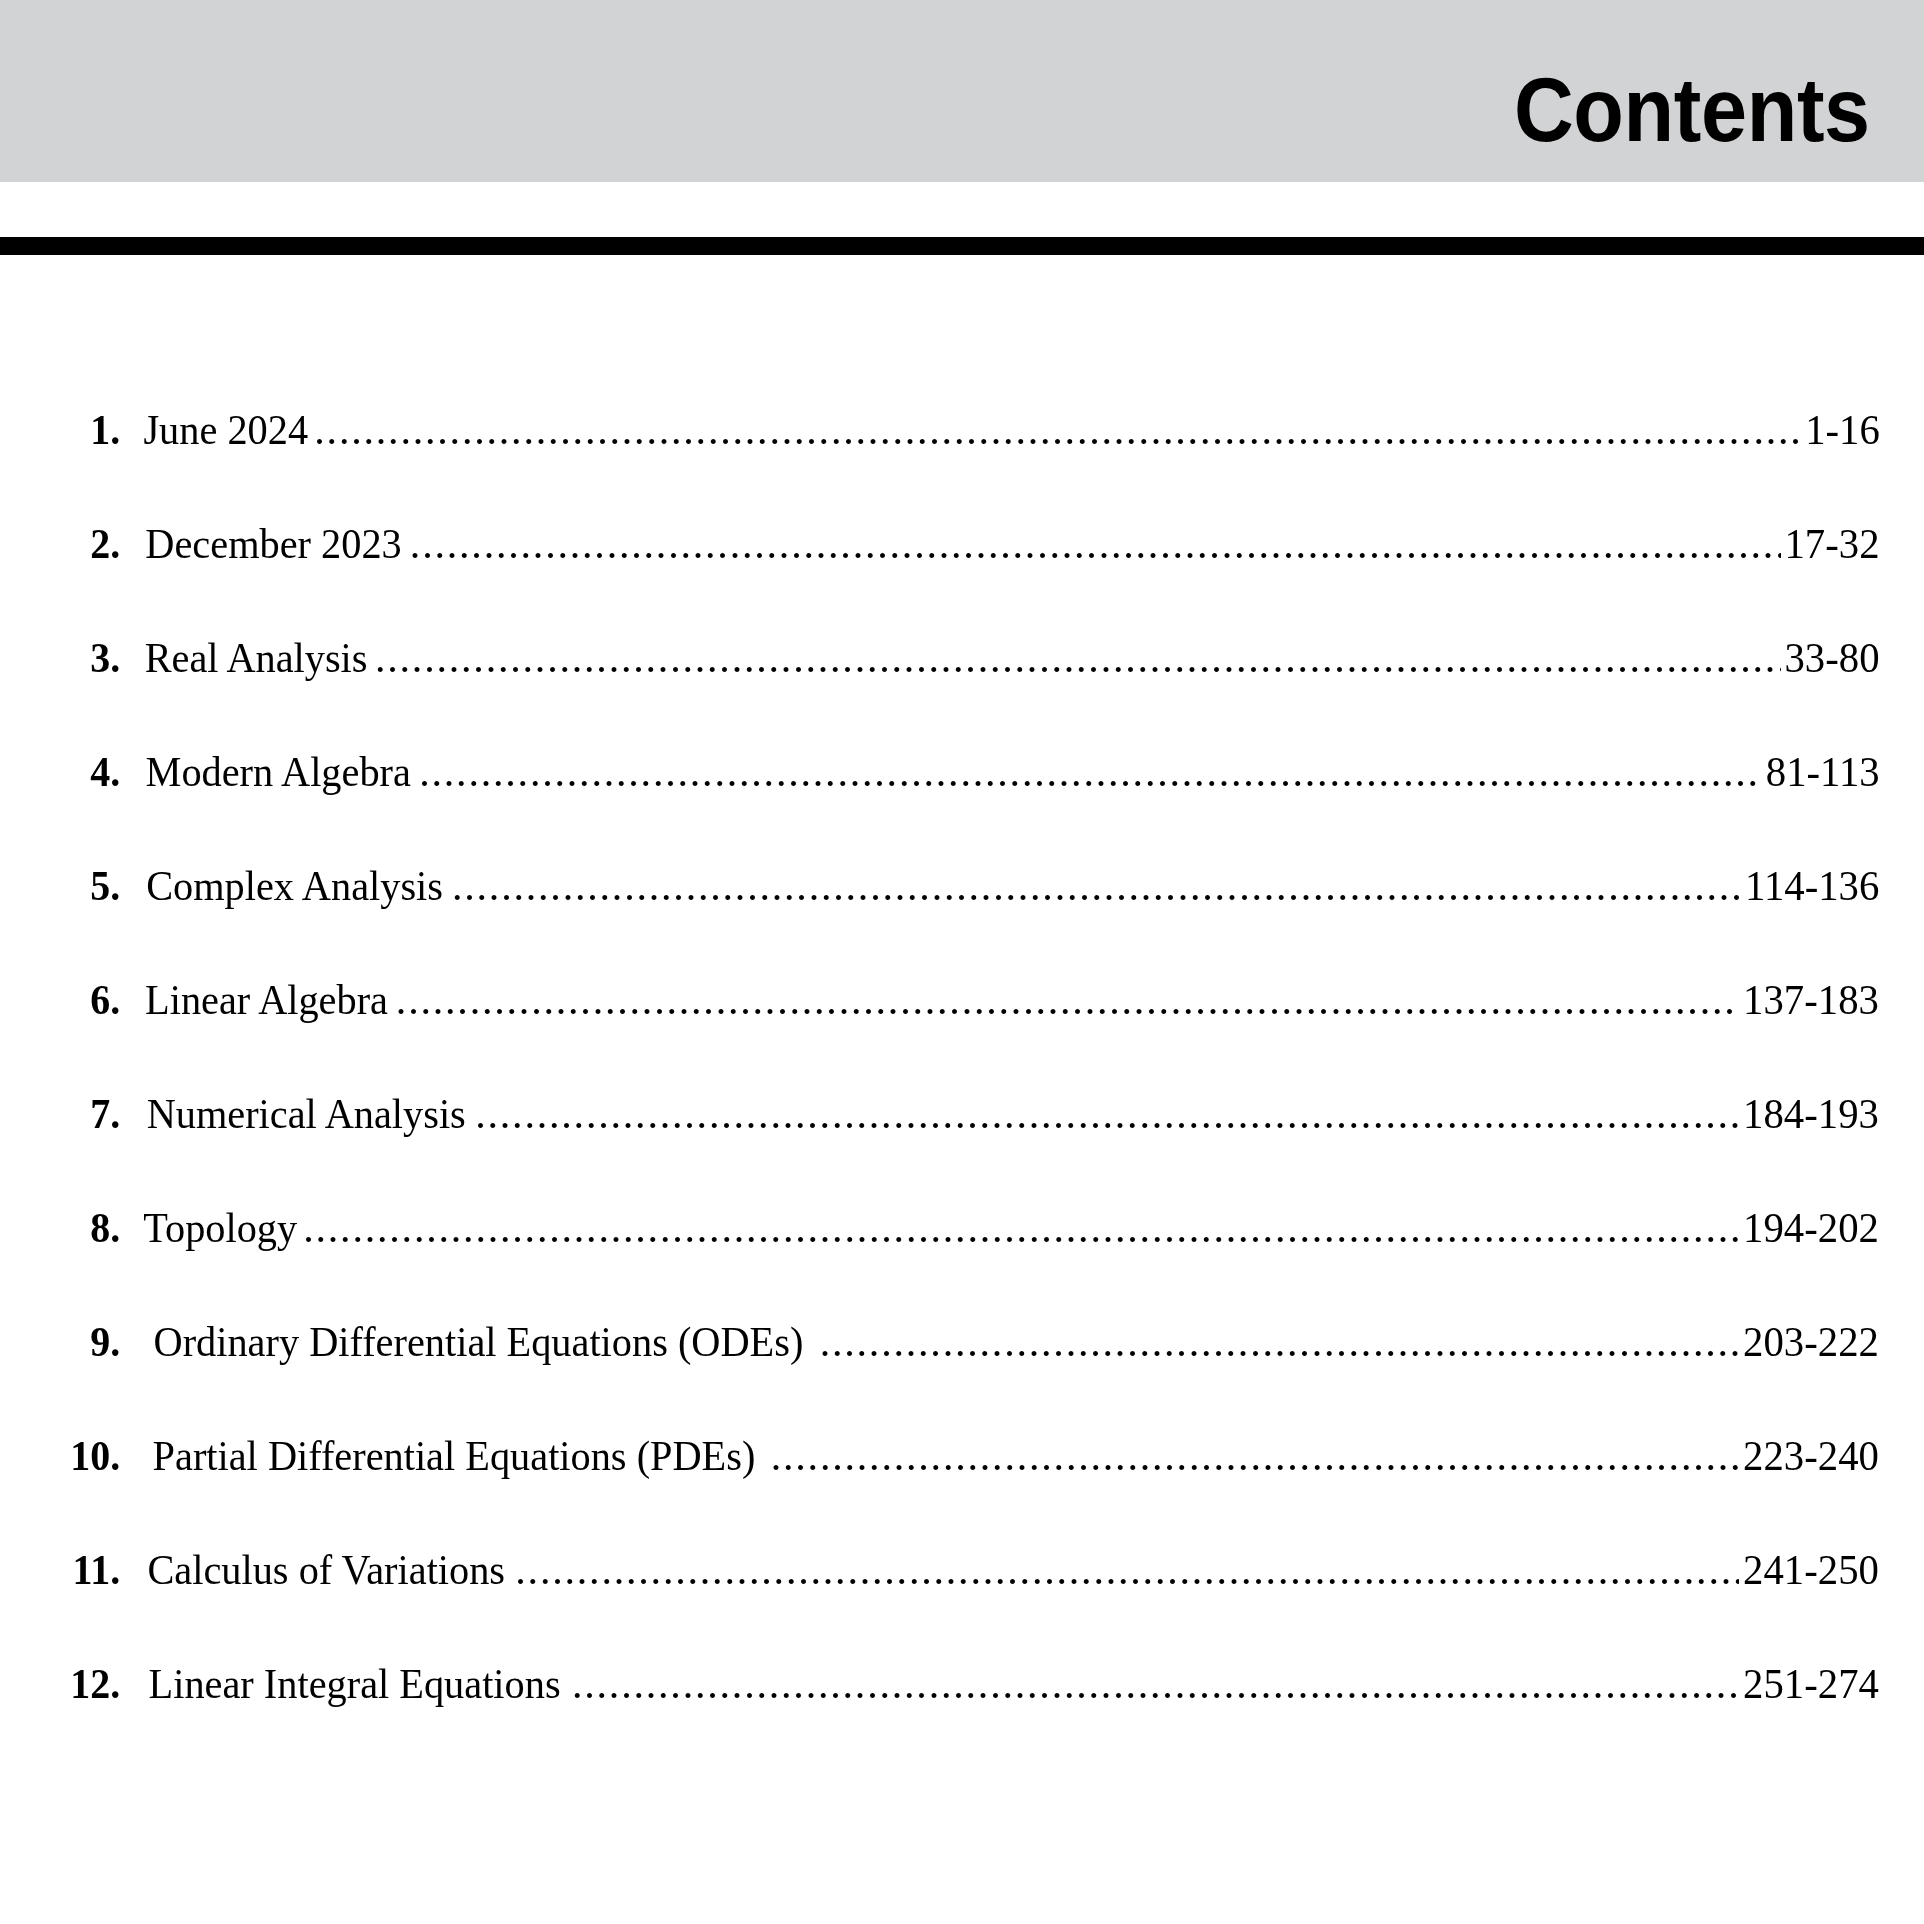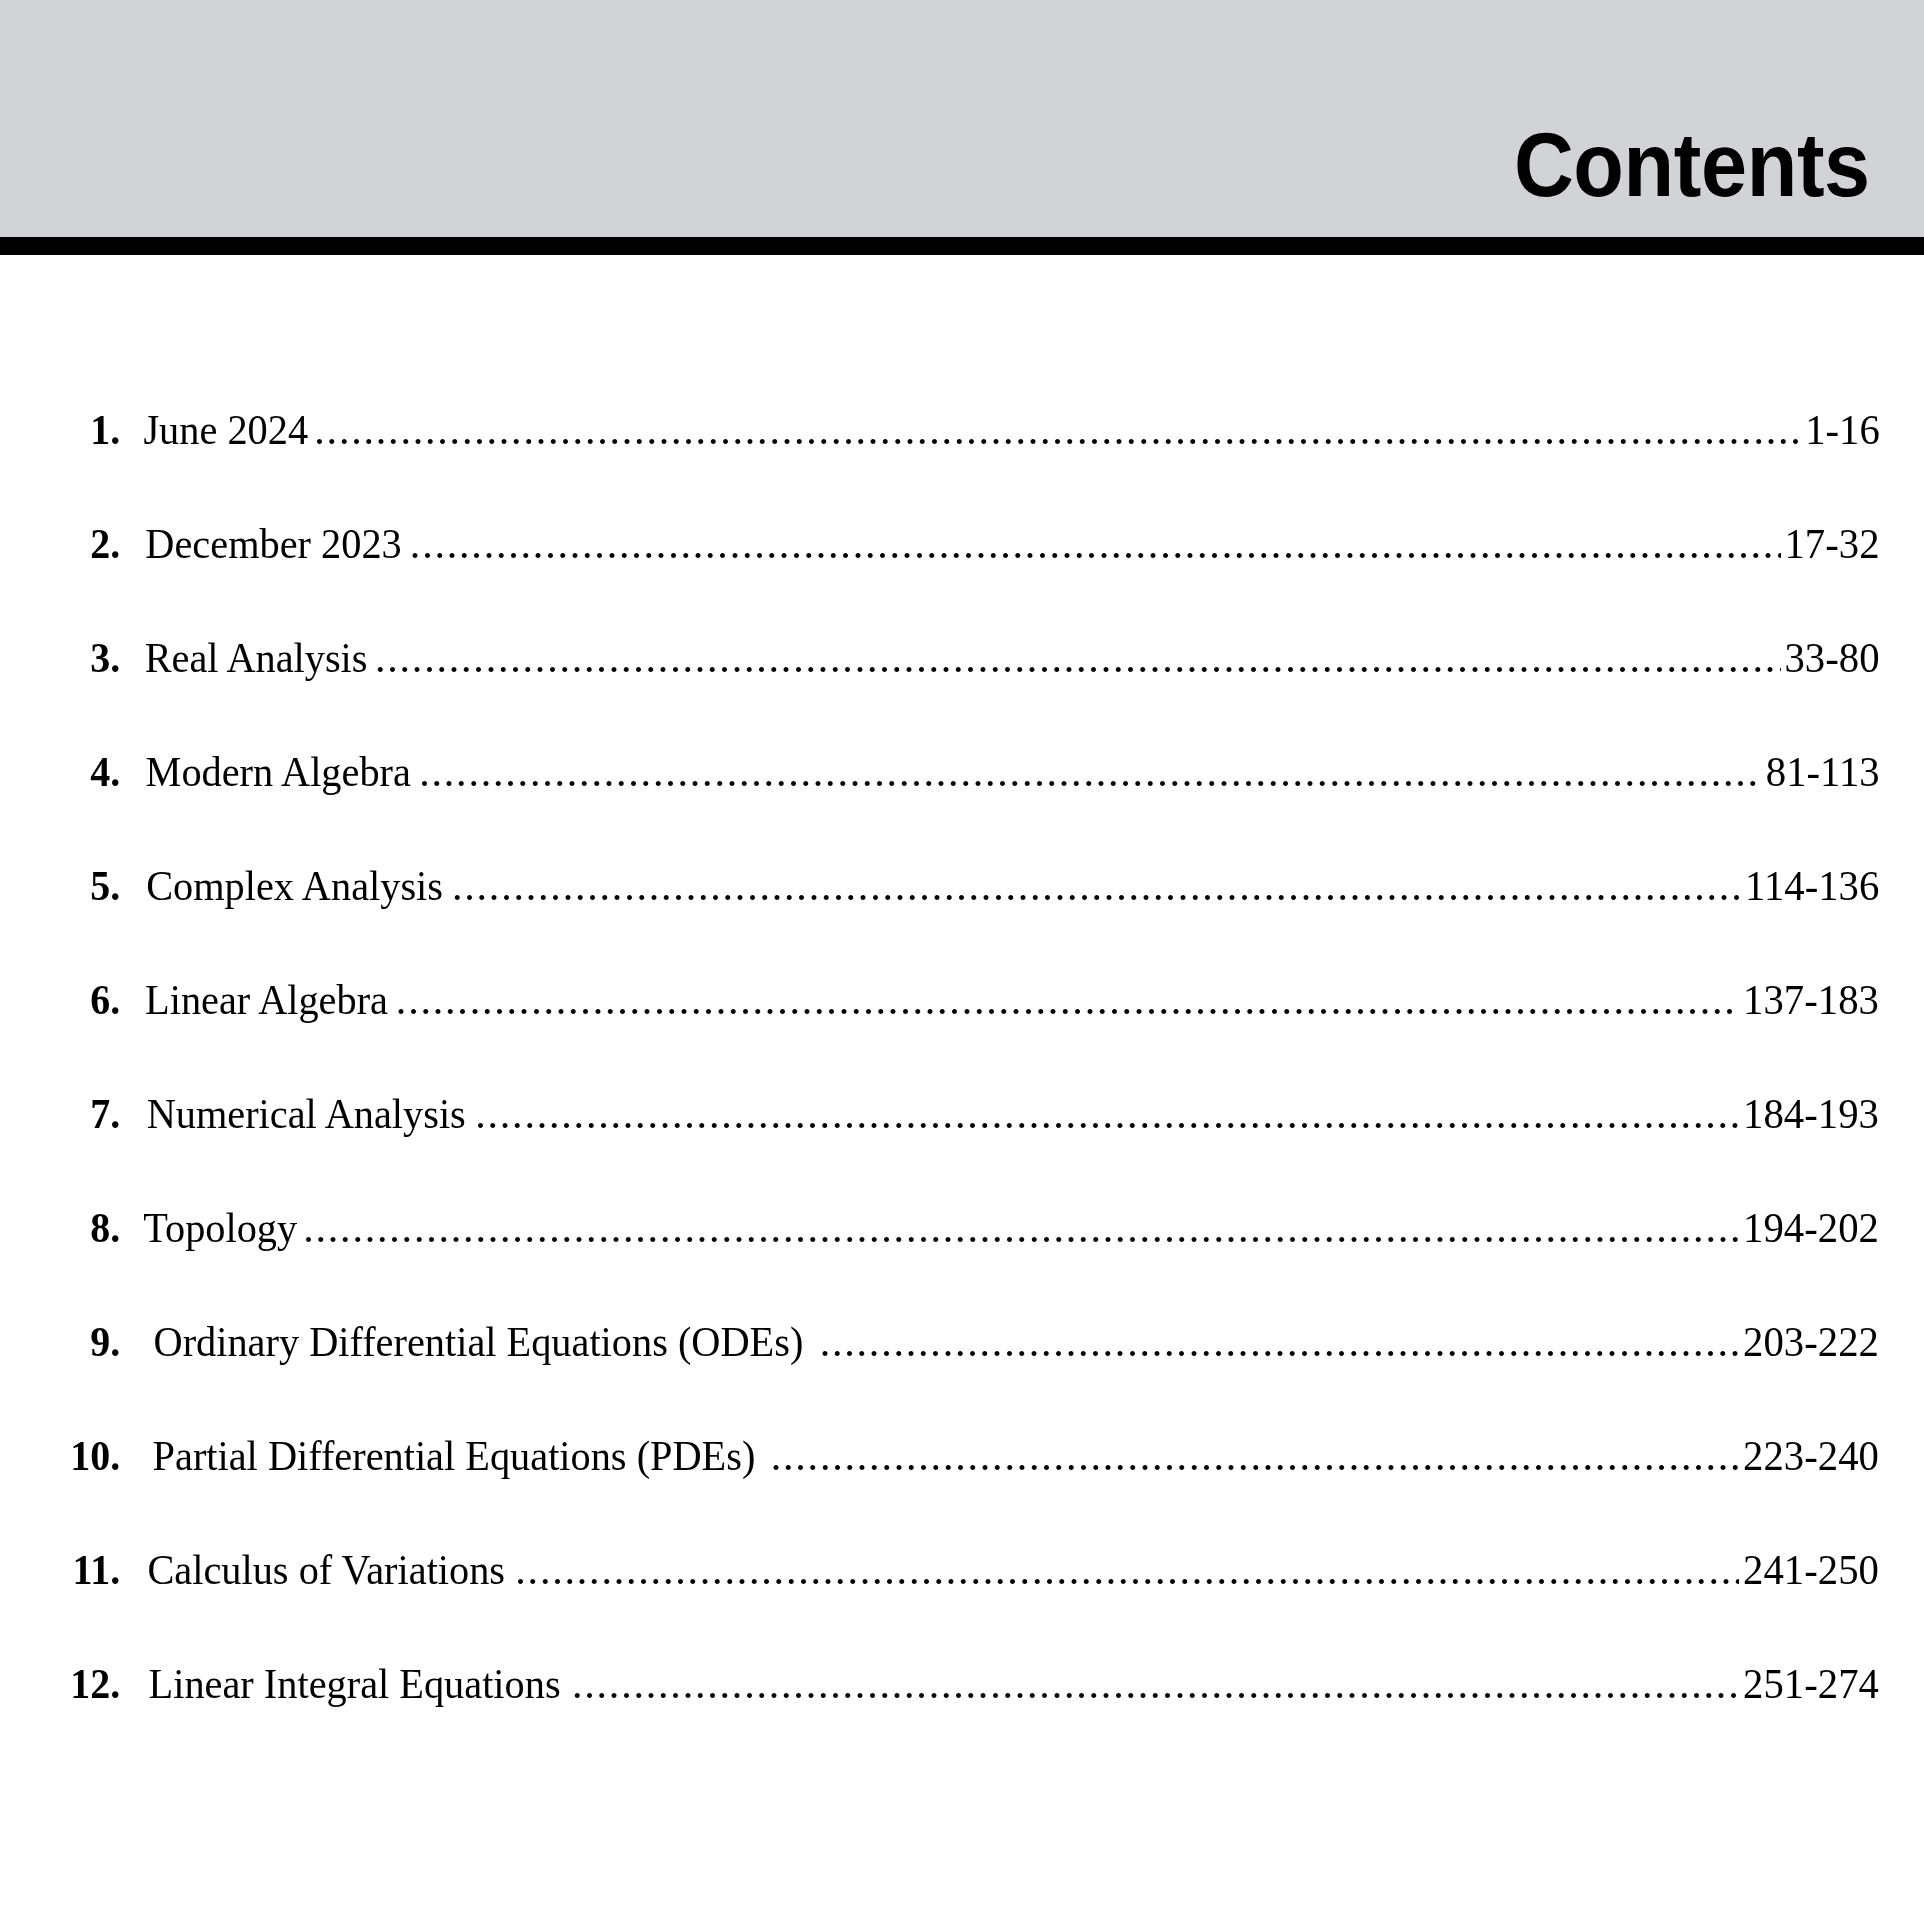--- a/index.html
+++ b/index.html
@@ -21,21 +21,21 @@
     height: 1925px;
     background: #ffffff;
   }
 
   
   .header-band {
     position: absolute;
     top: 0;
     left: 0;
     width: 1925px;
-    height: 237px;
+    height: 182px;
     background: #d1d3d4;
     box-sizing: border-box;
   }
   .header-title {
     position: absolute;
     right: 55px;
     bottom: 27px;
     font-family: "Liberation Sans", "DejaVu Sans", sans-serif;
     font-weight: bold;
     font-size: 90px;

